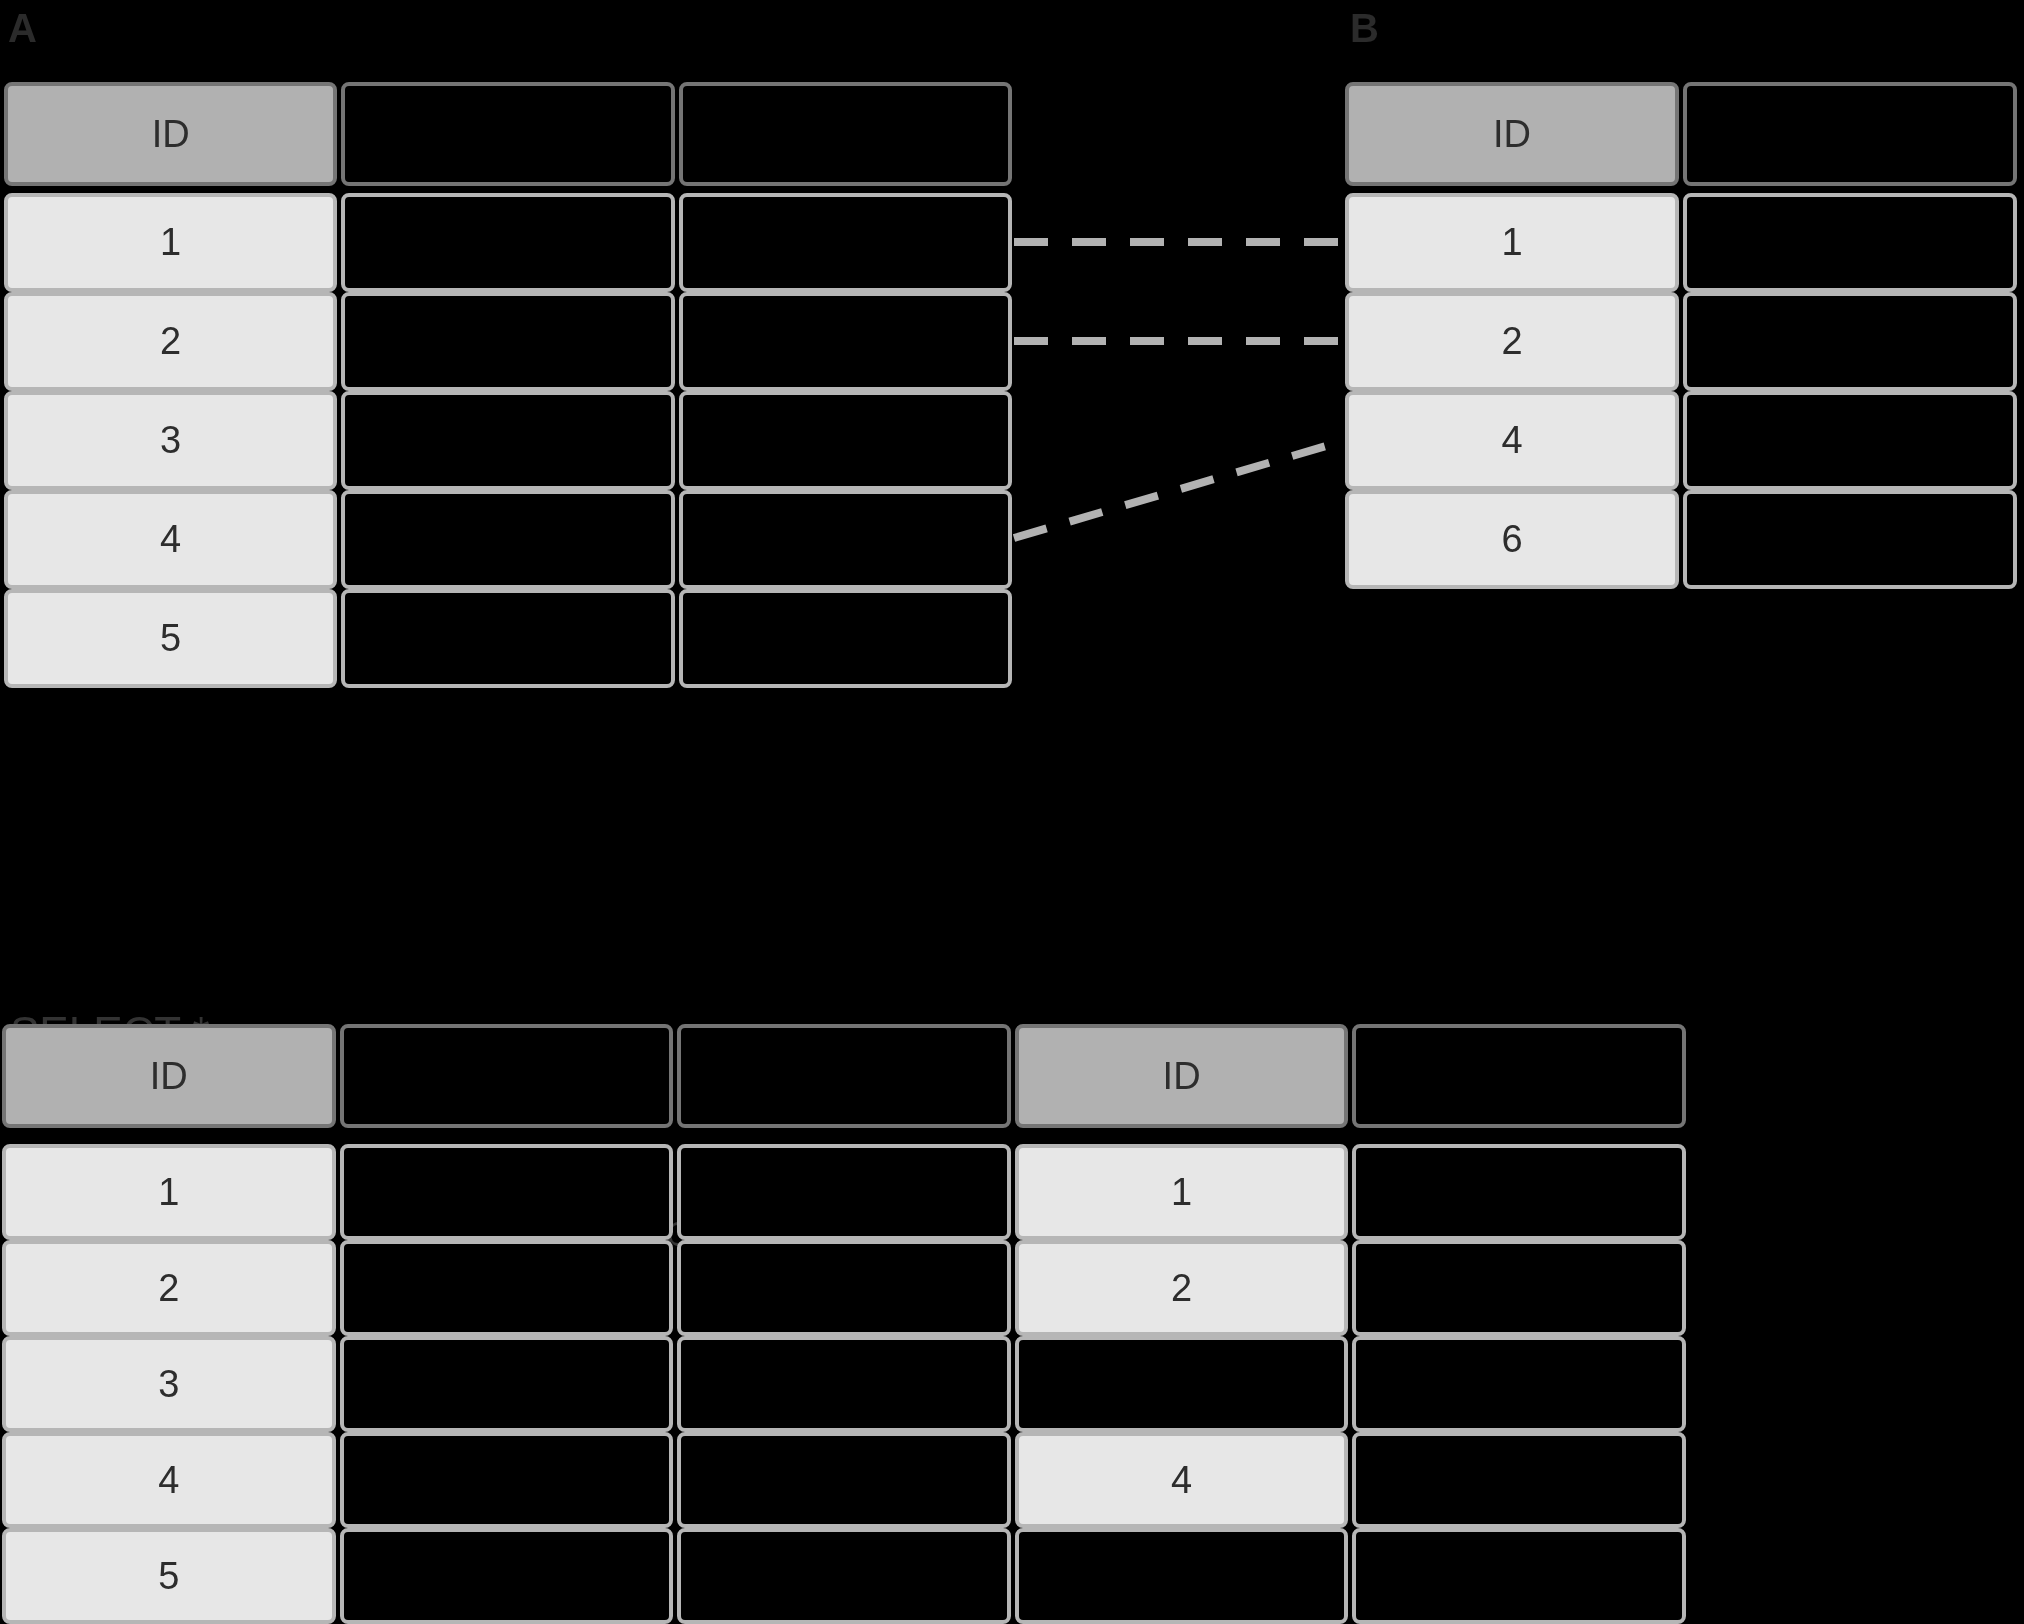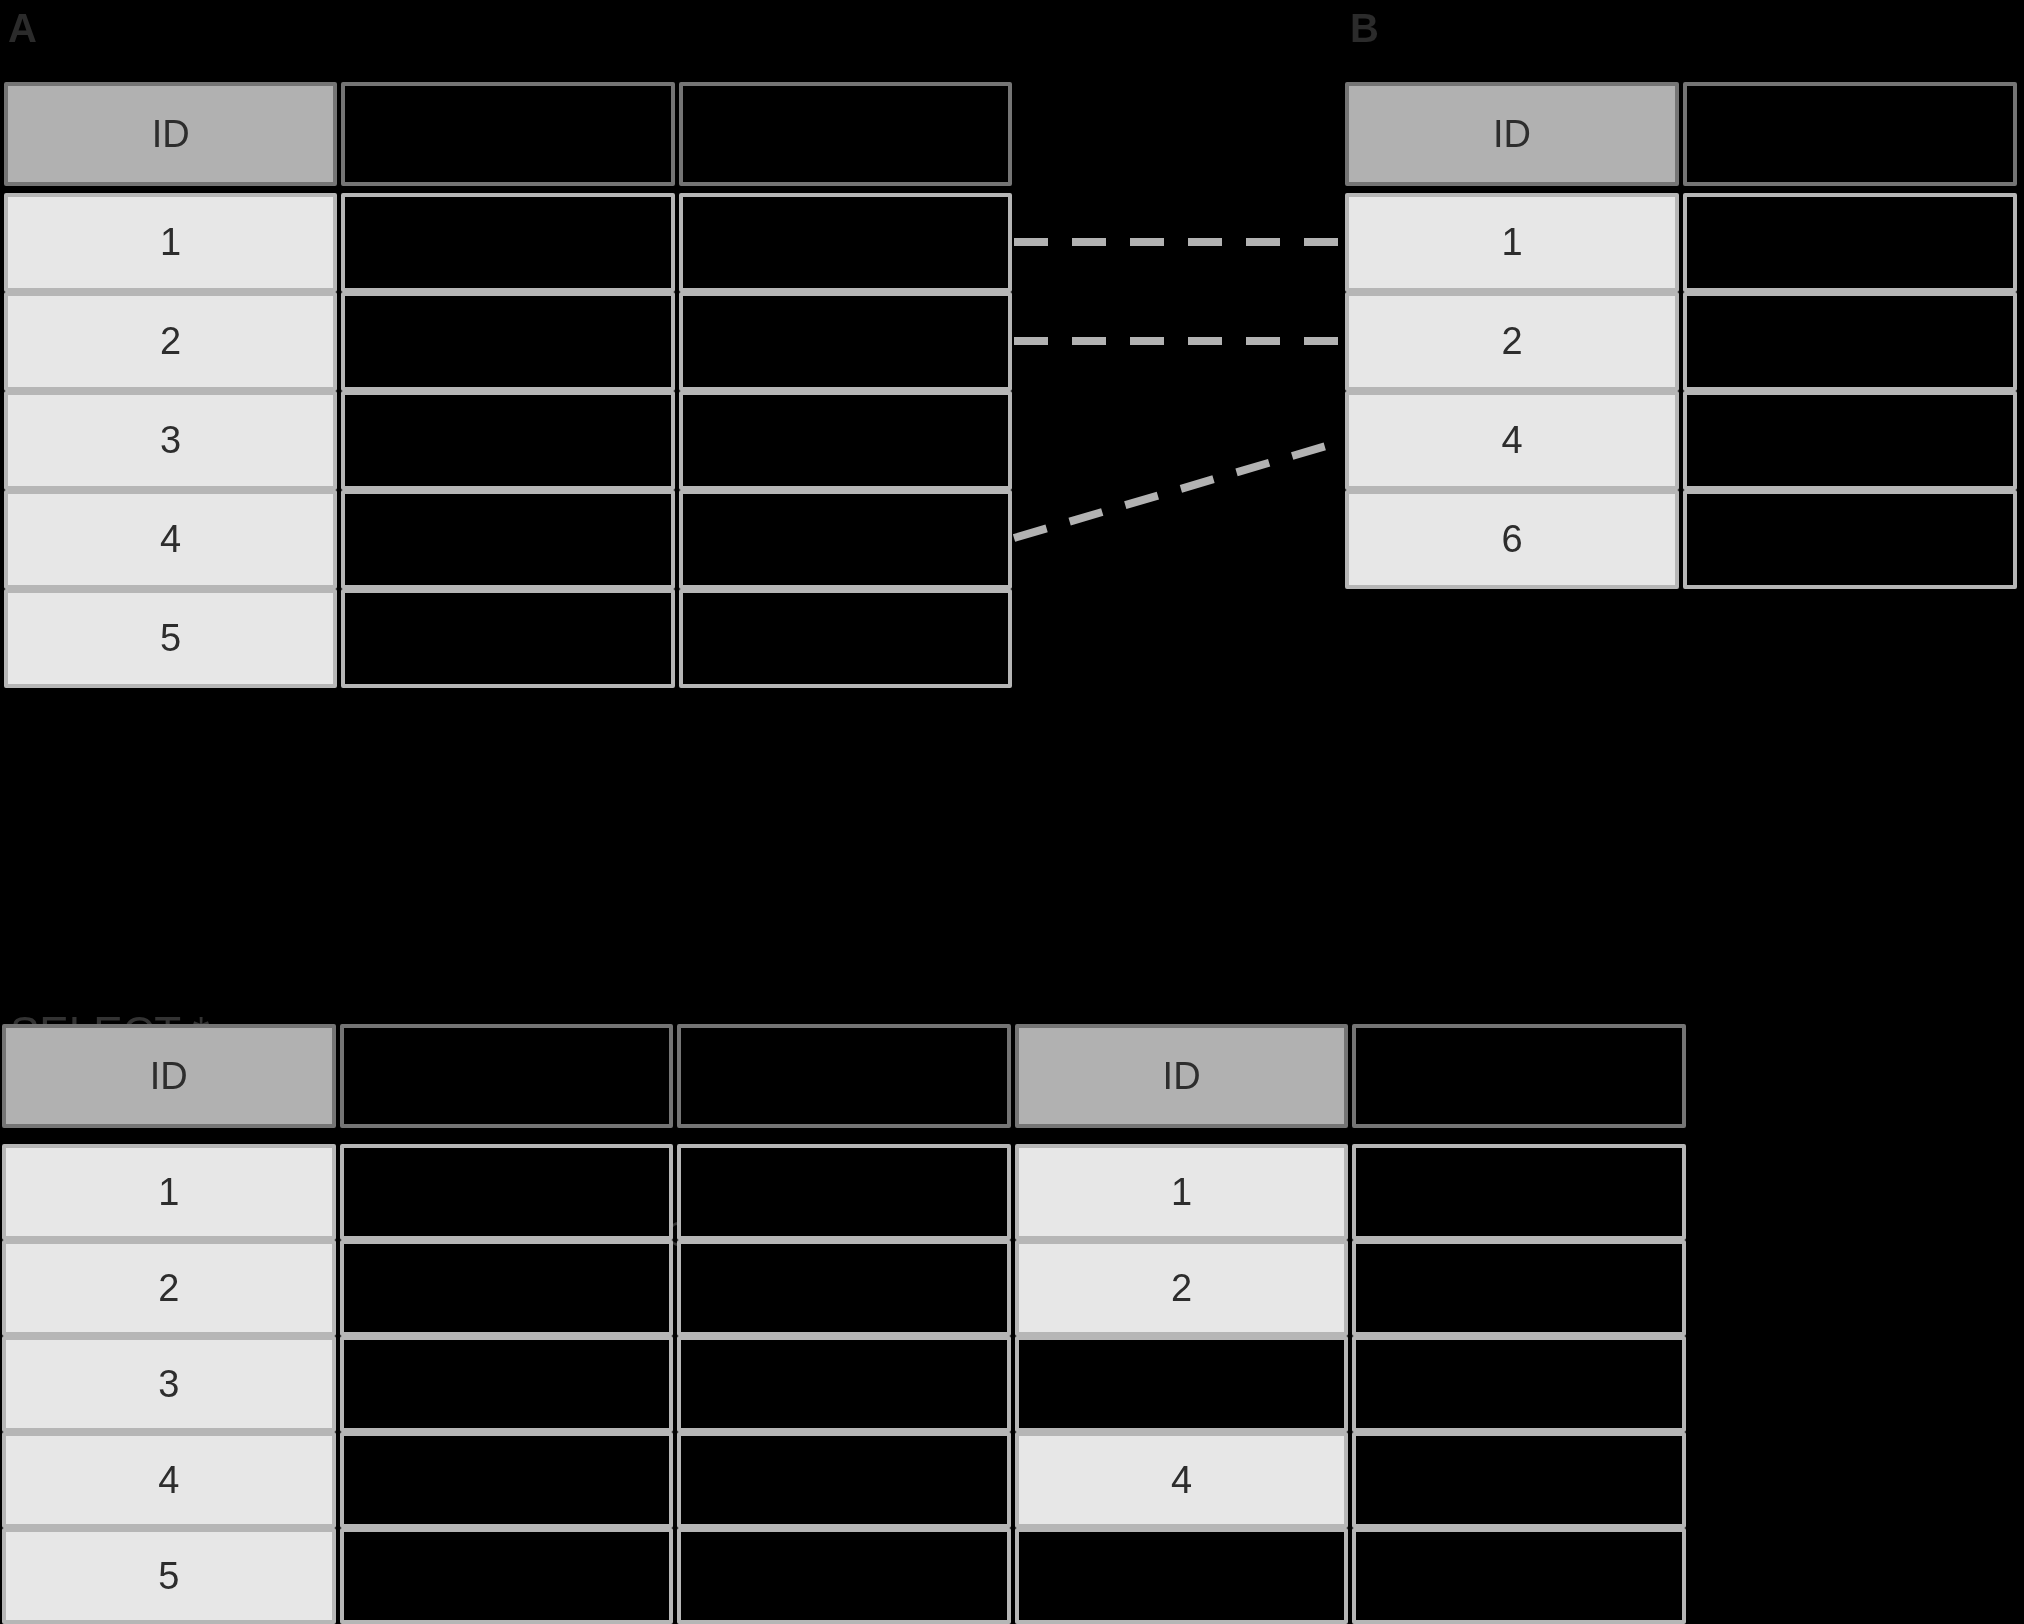--- a/index.html
+++ b/index.html
@@ -14,21 +14,21 @@
     color:var(--label-text,#2b2b2b);
   }
   .tbl{position:absolute;}
   .grid3{display:grid;grid-template-columns:repeat(3,1fr);column-gap:4px;}
   .grid2{display:grid;grid-template-columns:repeat(2,1fr);column-gap:4px;}
   .grid5{display:grid;grid-template-columns:repeat(5,1fr);column-gap:4px;}
   .cell{
     box-sizing:border-box;
     height:99px;
     border:4px solid var(--row-border,#b6b6b6);
-    border-radius:2px;
+    border-radius:8px;
     background:#000;
     display:flex;align-items:center;justify-content:center;
     font-size:38px;color:var(--cell-text,#2d2d2d);
   }
   .cell.id{background:var(--row-fill,#e7e7e7);}
   .header .cell{
     height:104px;
     border-color:var(--header-border,#757575);
   }
   .header .cell.id{background:var(--header-fill,#b1b1b1);}

